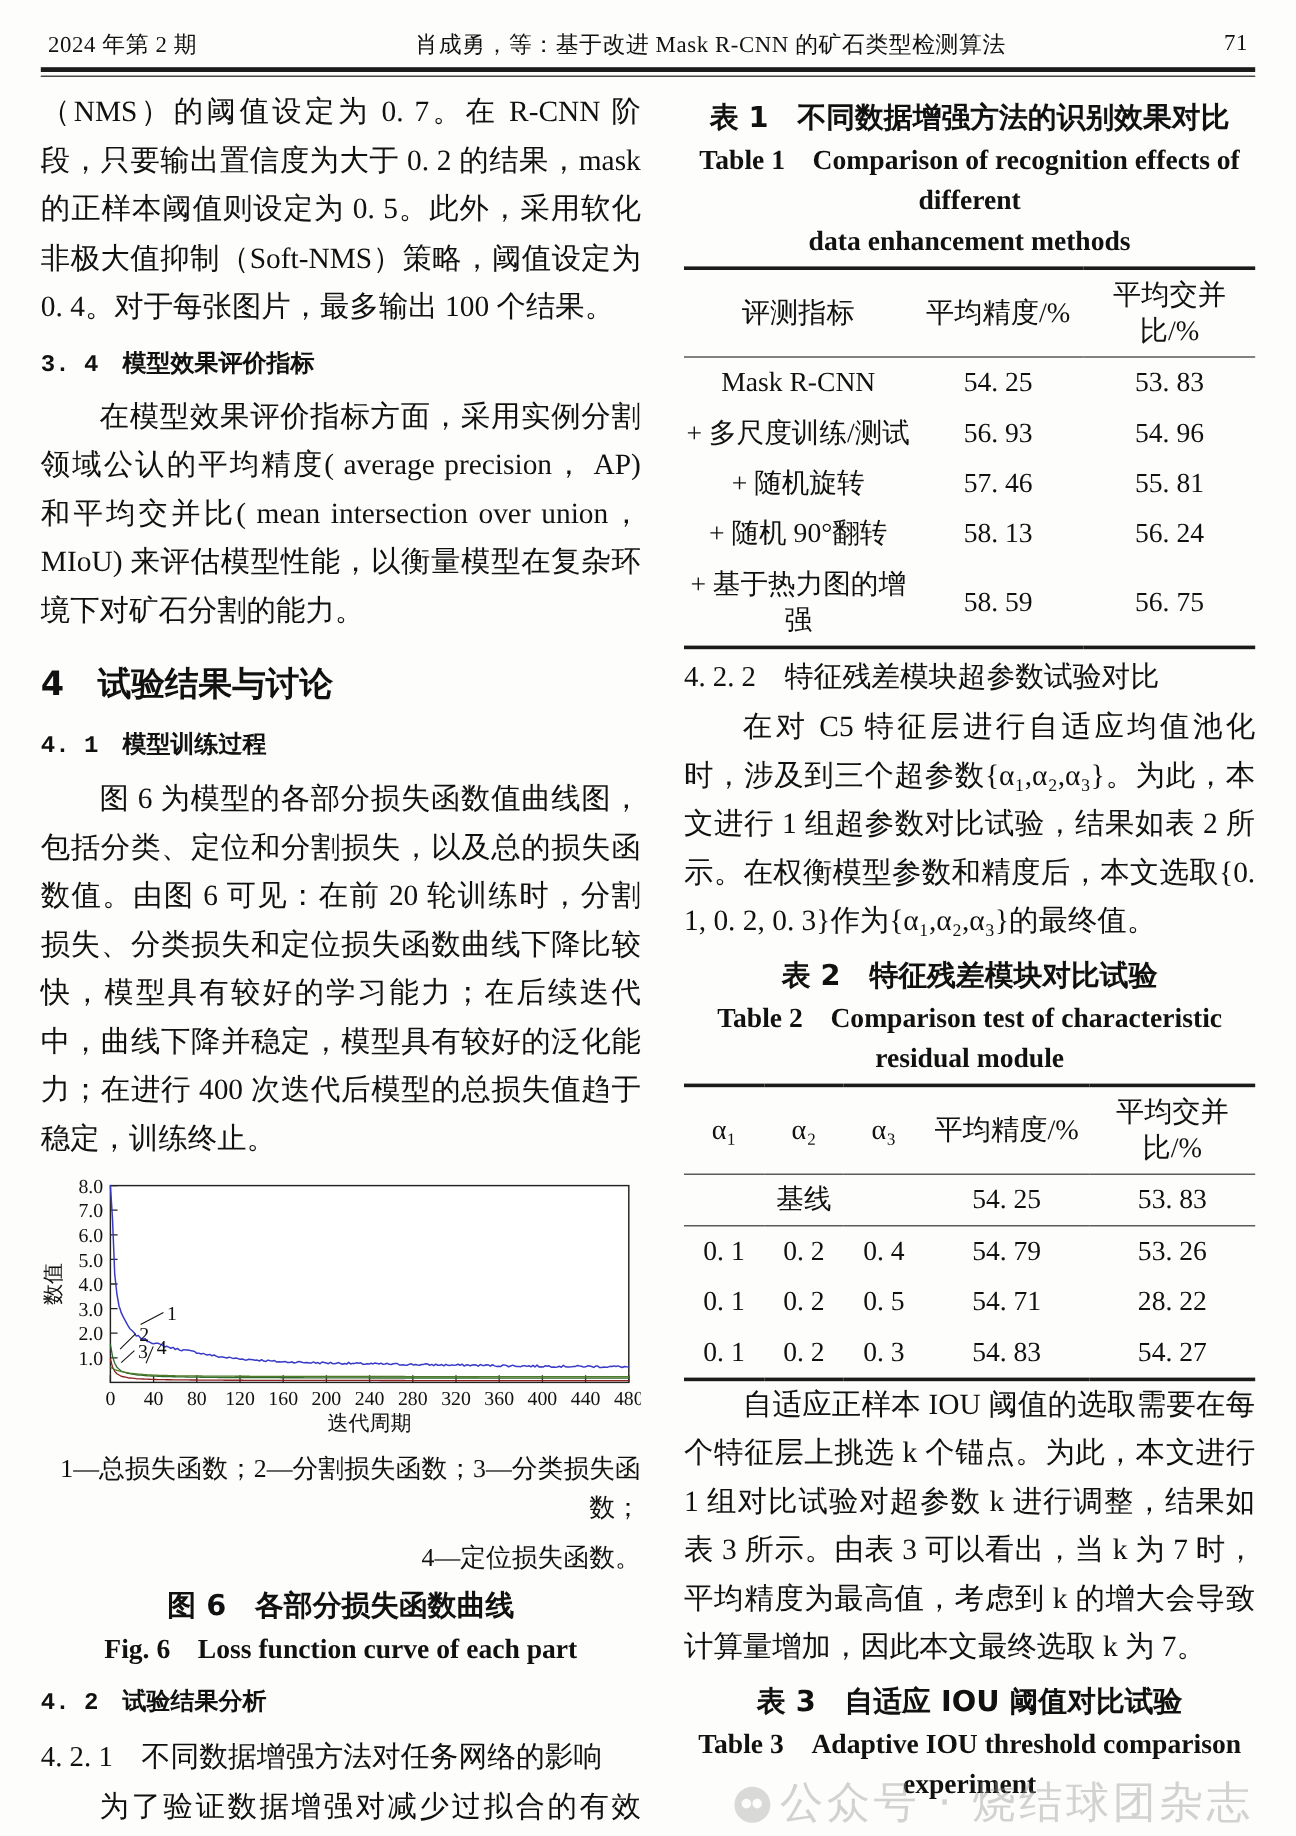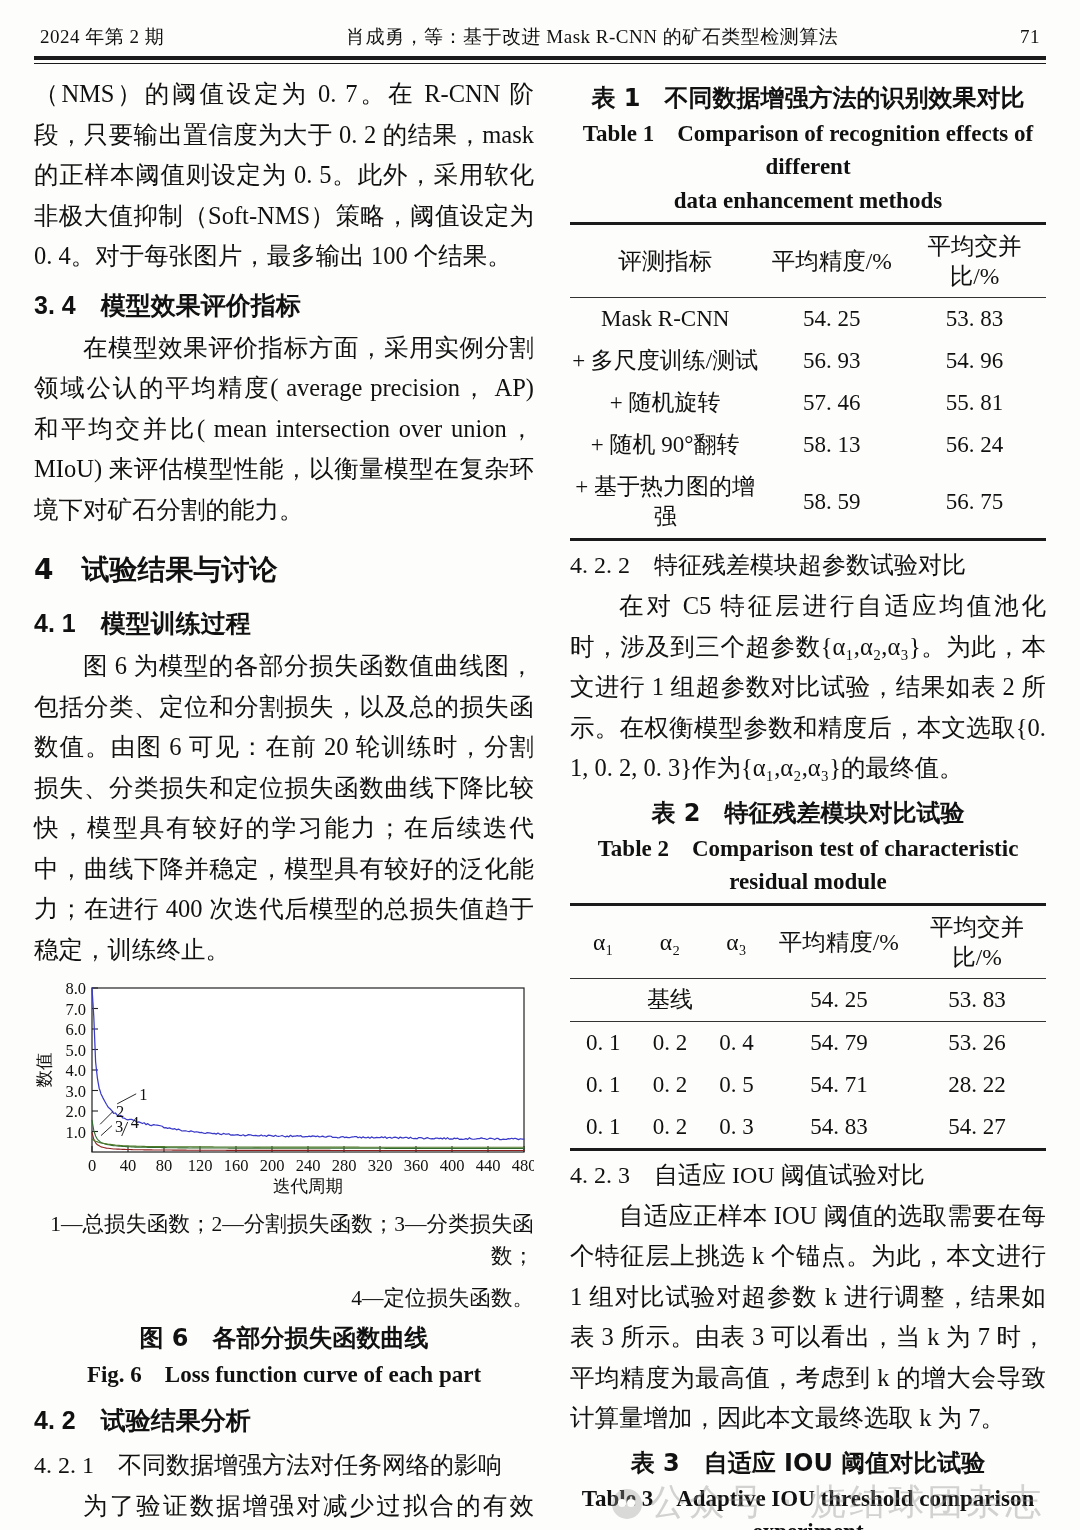--- a/index.html
+++ b/index.html
@@ -46,24 +46,24 @@
     margin:0;
     font-size:24.5px;
     line-height:40.5px;
     text-align:justify;
     text-justify:inter-ideograph;
     text-indent:0;
   }
   p.body.indent{text-indent:49px;}
   .h2{
     margin:7px 0 2px 0;
-    font-size:25px;
+    font-size:20px;
     line-height:42px;
     font-weight:bold;
-    font-family:Liberation Sans, sans-serif;
+    font-family:Liberation Mono, monospace;
   }
   .h1{
     margin:16px 0 8px 0;
     font-size:28px;
     line-height:48px;
     font-weight:bold;
     font-family:"DejaVu Sans","Liberation Sans",sans-serif;
   }
   .h3{
     margin:4px 0 0 0;
@@ -328,21 +328,20 @@
                 <td>0. 1</td>
                 <td>0. 2</td>
                 <td>0. 3</td>
                 <td>54. 83</td>
                 <td>54. 27</td>
               </tr>
           </tbody>
         </table>
       </div>
 
-      <div class="h3">4. 2. 3　自适应 IOU 阈值试验对比</div>
       <p class="body indent">自适应正样本 IOU 阈值的选取需要在每个特征层上挑选 k 个锚点。为此，本文进行 1 组对比试验对超参数 k 进行调整，结果如表 3 所示。由表 3 可以看出，当 k 为 7 时，平均精度为最高值，考虑到 k 的增大会导致计算量增加，因此本文最终选取 k 为 7。</p>
 
       <div>
         <div class="tbl-title-cn">表 3　自适应 IOU 阈值对比试验</div>
         <div class="tbl-title-en">Table 3　Adaptive IOU threshold comparison experiment</div>
 
       </div>
 
     </div>
   </div>

